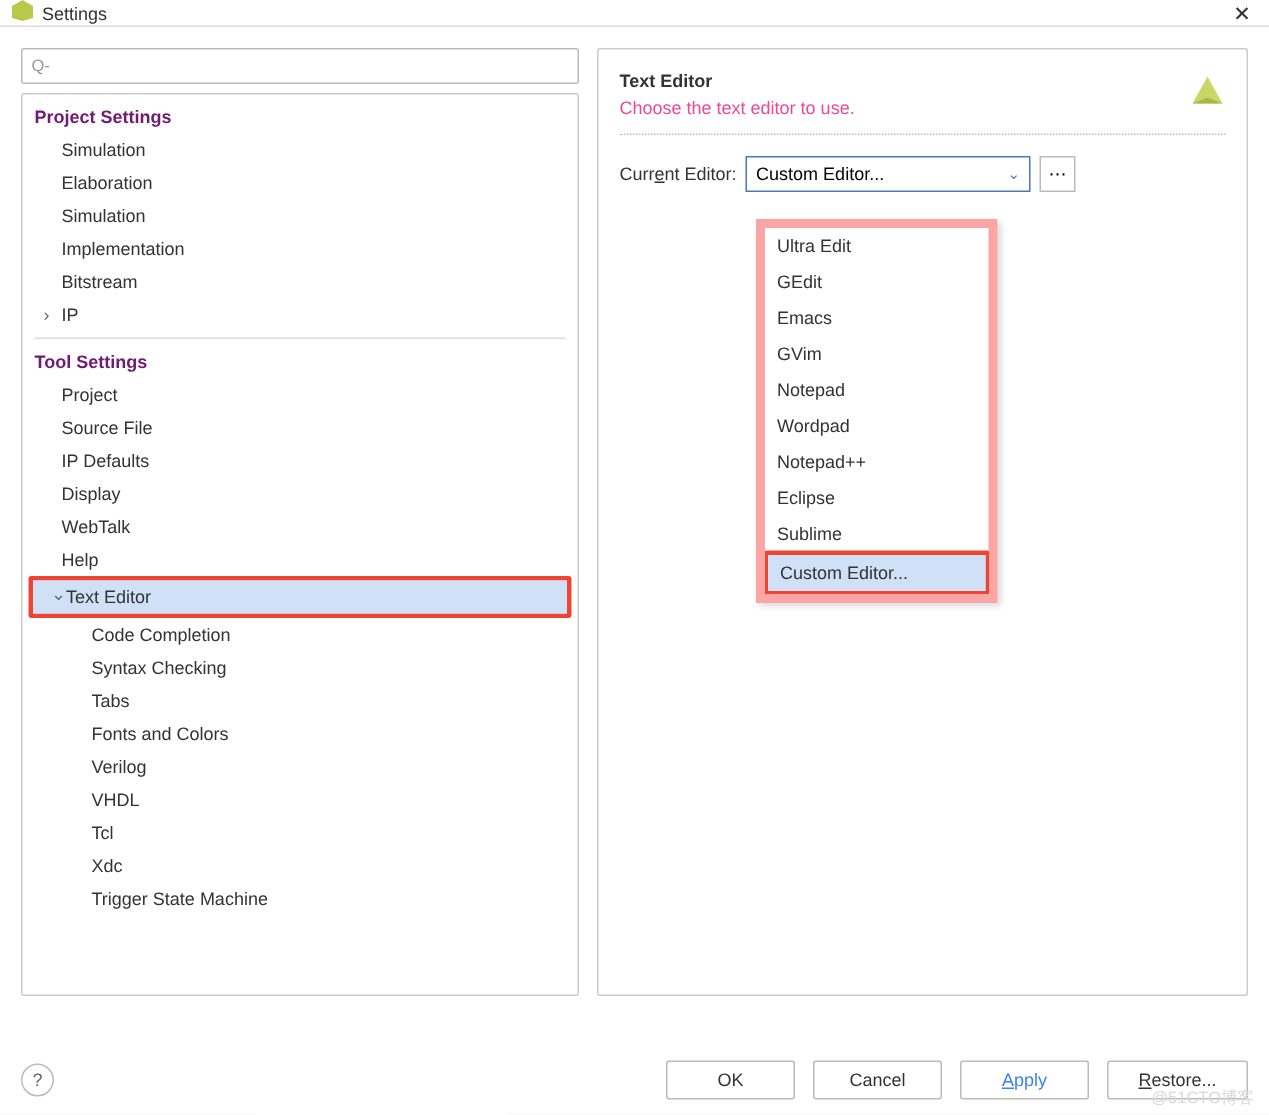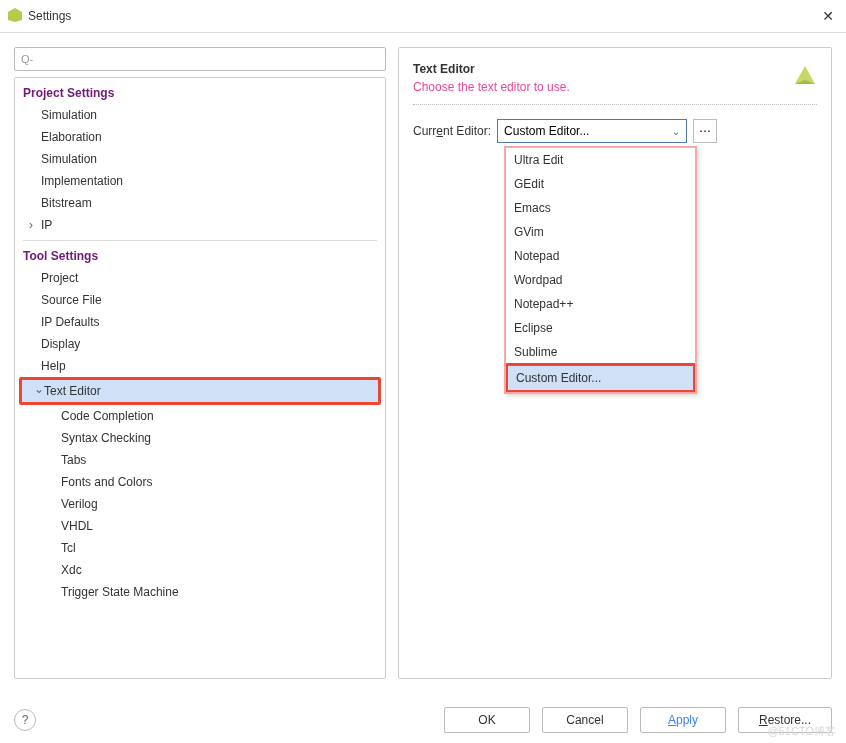--- a/index.html
+++ b/index.html
@@ -1,18 +1,18 @@
 <!DOCTYPE html>
 <html><head>
   <meta charset="utf-8">
   <style>
     * { box-sizing: border-box; margin: 0; padding: 0; font-family: "Segoe UI", Tahoma, sans-serif; font-size: 12px; }
     body { background: #f0f0f0; width: 846px; height: 743px; overflow: hidden; }
     .window { background: #fff; width: 846px; height: 743px; position: relative; }
-    .titlebar { height: 33px; display: flex; align-items: center; padding: 0 8px; background: #fff; border-bottom: 1px solid #ddd; }
+    .titlebar { height: 18px; display: flex; align-items: center; padding: 0 8px; background: #fff; border-bottom: 1px solid #ddd; }
     .titlebar .title { margin-left: 6px; color: #333; }
     .close-btn { margin-left: auto; width: 20px; height: 20px; display: flex; align-items: center; justify-content: center; cursor: pointer; font-size: 14px; color: #333; }
     .content { display: flex; padding: 14px; gap: 12px; height: 660px; }
     .left-panel { width: 372px; display: flex; flex-direction: column; }
     .search-box { height: 24px; border: 1px solid #bbb; border-radius: 2px; padding: 0 6px; display: flex; align-items: center; background: #fff; margin-bottom: 6px; }
     .search-box input { border: none; outline: none; width: 100%; font-size: 12px; }
     .tree-container { flex: 1; border: 1px solid #ccc; border-radius: 2px; overflow-y: auto; position: relative; background: #fff; padding-top: 4px; }
     .tree-container::-webkit-scrollbar { width: 14px; }
     .tree-container::-webkit-scrollbar-thumb { background: #c0c0c0; border-radius: 6px; }
     .tree-container::-webkit-scrollbar-track { background: #f4f4f4; }
@@ -31,21 +31,21 @@
     .panel-desc { color: #ec4899; margin-bottom: 10px; }
     .logo { position: absolute; top: 14px; right: 14px; }
     .dotted-div { border-top: 1px dotted #bbb; margin-bottom: 14px; }
     .row { display: flex; align-items: center; gap: 6px; }
     .row-label { color: #333; }
     .row-label u { text-decoration: underline; }
     .combo-box { width: 190px; height: 24px; border: 1px solid #4a7ab0; display: flex; align-items: center; padding: 0 6px; cursor: pointer; position: relative; background: #fff; }
     .combo-box .chev { margin-left: auto; color: #4a7ab0; font-size: 10px; }
     .more-btn { width: 24px; height: 24px; border: 1px solid #bbb; display: flex; align-items: center; justify-content: center; cursor: pointer; background: #fff; }
     
-    .dropdown { position: absolute; top: 146px; left: 504px; width: 193px; border: 2px solid #fca5a5; background: #fff; box-shadow: 2px 2px 4px rgba(0,0,0,0.15); z-index: 10; }
+    .dropdown { position: absolute; top: 146px; left: 504px; width: 161px; border: 6px solid #fca5a5; background: #fff; box-shadow: 2px 2px 4px rgba(0,0,0,0.15); z-index: 10; }
     .dropdown-inner { max-height: 250px; overflow-y: auto; }
     .dropdown-inner::-webkit-scrollbar { width: 14px; }
     .dropdown-inner::-webkit-scrollbar-thumb { background: #c0c0c0; border-radius: 2px; border: 1px solid #ddd; }
     .dropdown-item { padding: 5px 8px; cursor: pointer; color: #333; }
     .dropdown-item.selected { background: #cfe0f7; }
     .dd-highlight { border: 3px solid #e43; border-radius: 2px; margin: -1px; }
     
     .footer { position: absolute; bottom: 10px; left: 0; right: 0; padding: 0 14px; display: flex; align-items: center; gap: 12px; }
     .footer .help-btn { width: 22px; height: 22px; border: 1px solid #bbb; border-radius: 50%; display: flex; align-items: center; justify-content: center; cursor: pointer; color: #666; font-size: 13px; }
     .footer .spacer { flex: 1; }
@@ -81,20 +81,21 @@
         <div class="tree-item">Simulation</div>
         <div class="tree-item">Implementation</div>
         <div class="tree-item">Bitstream</div>
         <div class="tree-item expandable">IP</div>
         <div class="section-divider"></div>
         <div class="section-header">Tool Settings</div>
         <div class="tree-item">Project</div>
         <div class="tree-item">Source File</div>
         <div class="tree-item">IP Defaults</div>
         <div class="tree-item">Display</div>
+        <div class="tree-item">WebTalk</div>
         <div class="tree-item">Help</div>
         <div class="highlight-red" style="margin:0 4px;">
           <div class="tree-item expanded" style="padding-left:22px;">Text Editor</div>
         </div>
         <div class="tree-item tree-sub">Code Completion</div>
         <div class="tree-item tree-sub">Syntax Checking</div>
         <div class="tree-item tree-sub">Tabs</div>
         <div class="tree-item tree-sub">Fonts and Colors</div>
         <div class="tree-item tree-sub">Verilog</div>
         <div class="tree-item tree-sub">VHDL</div>

